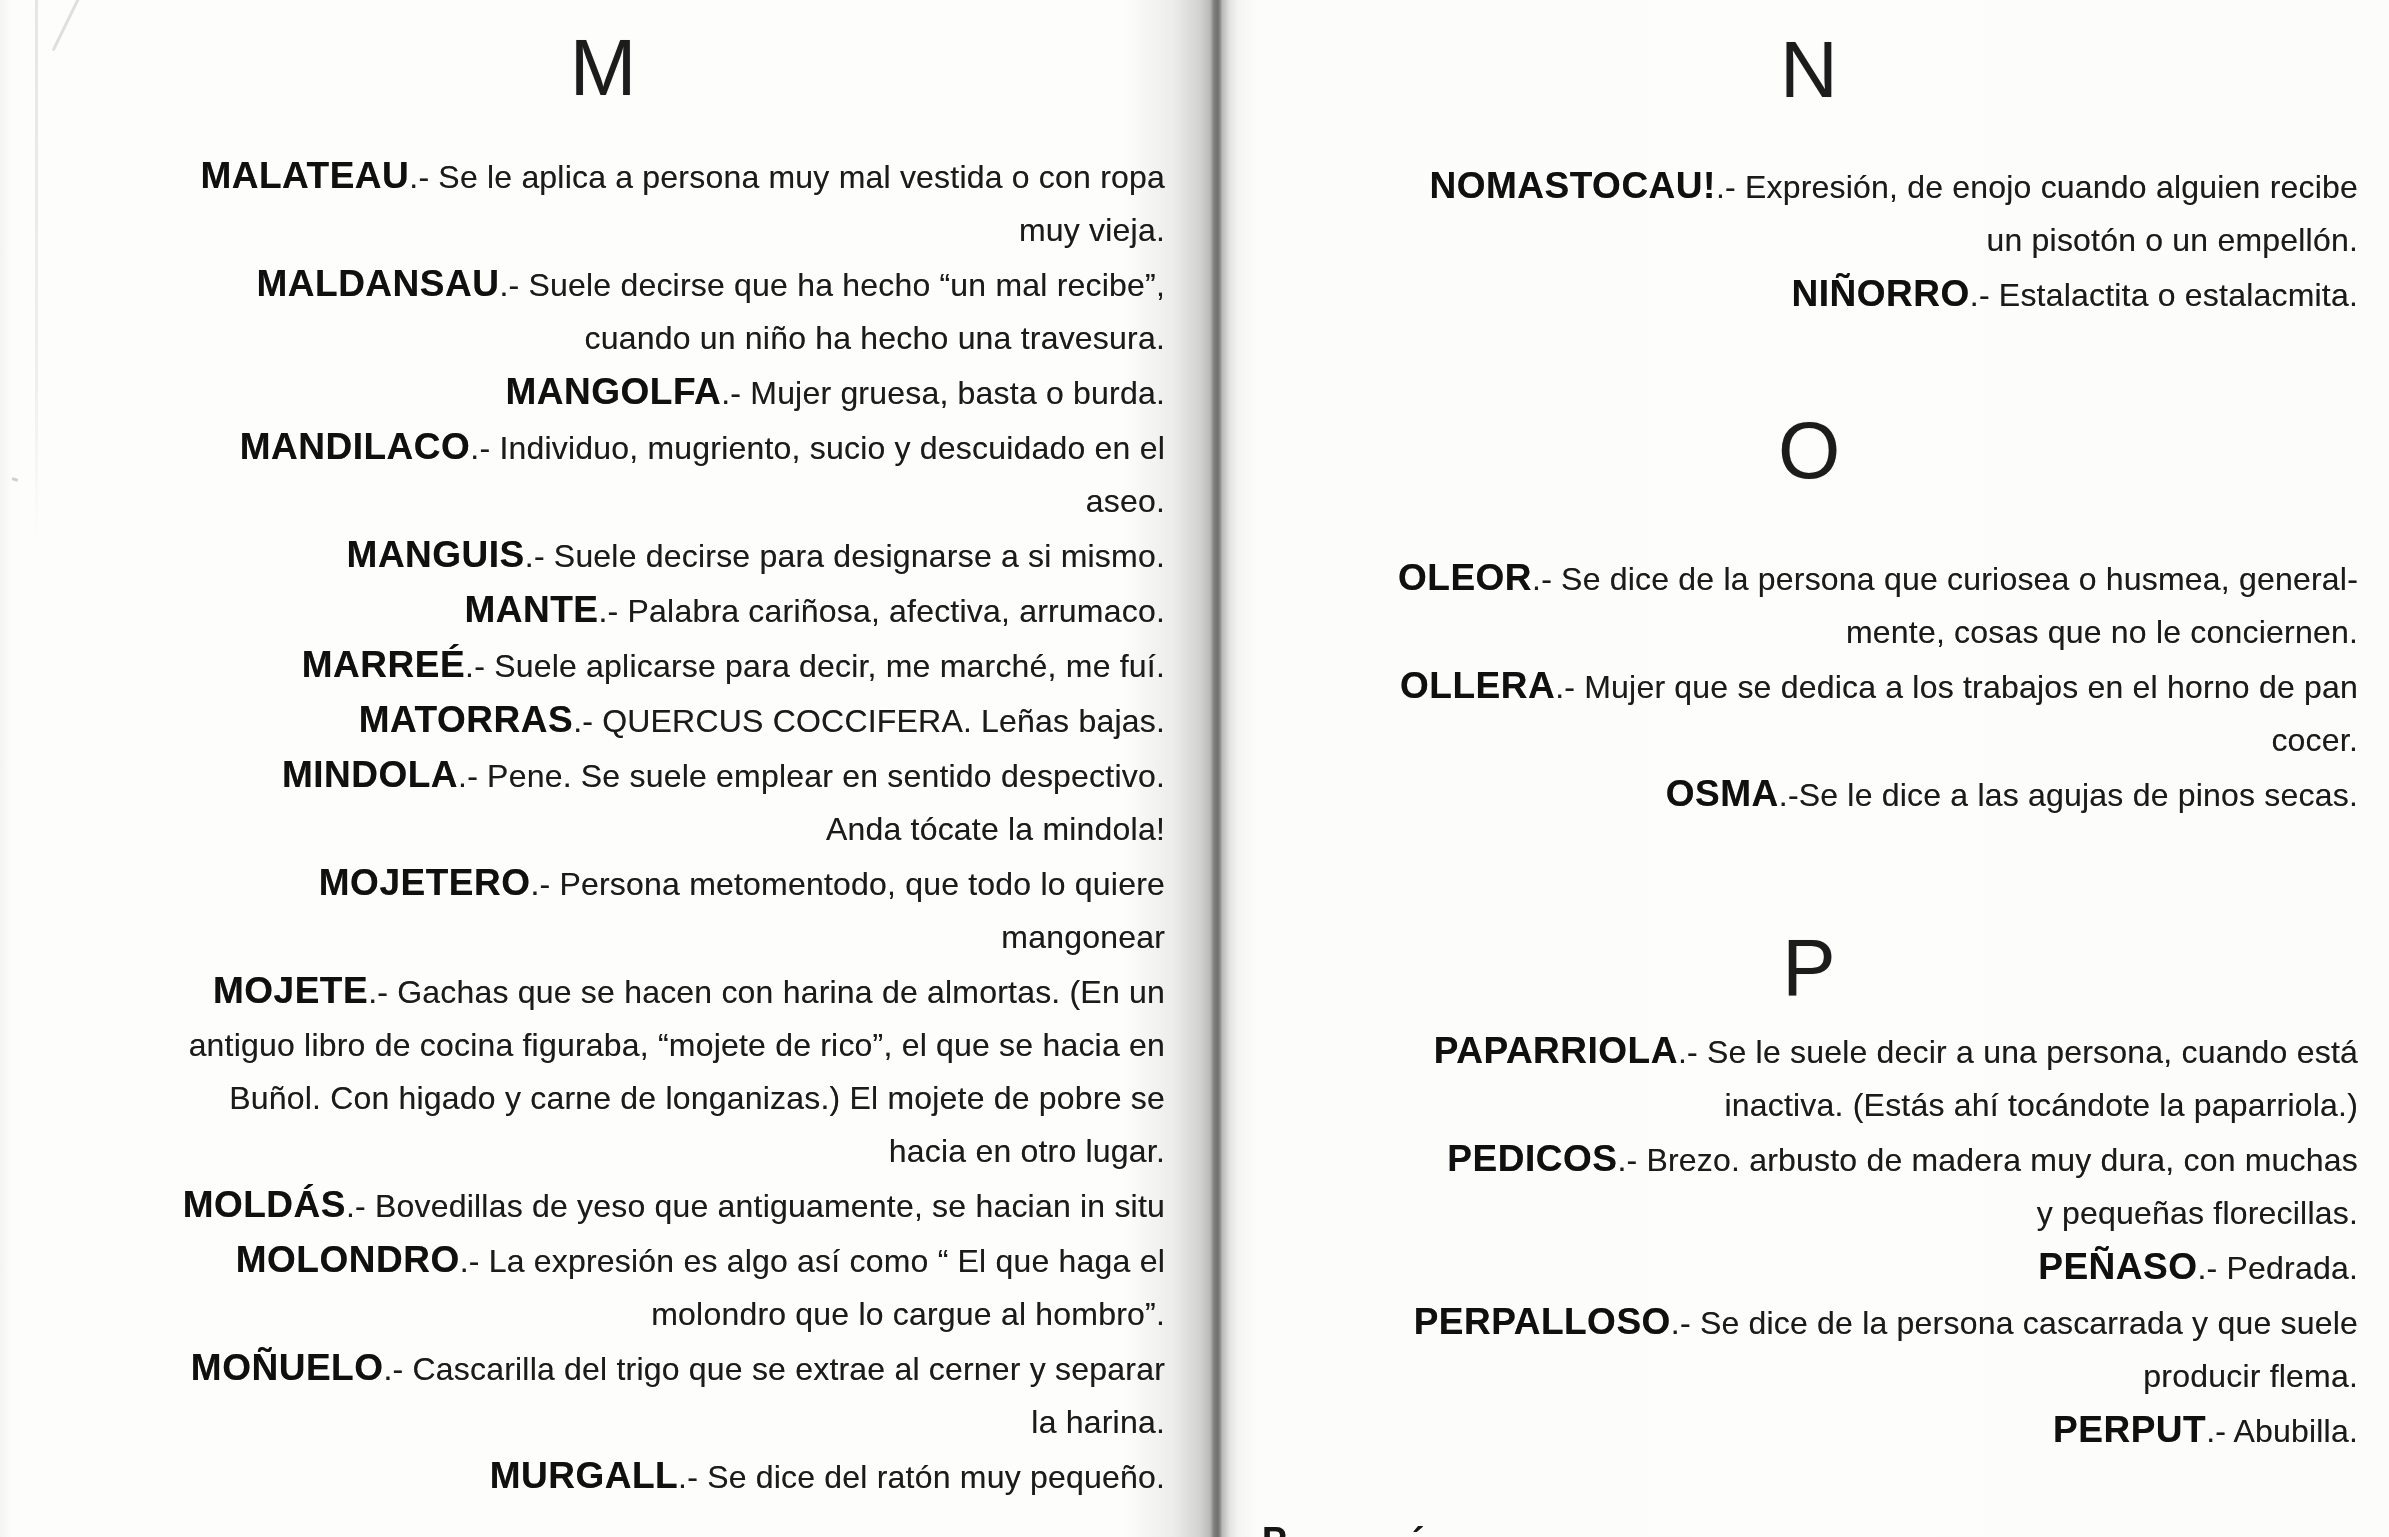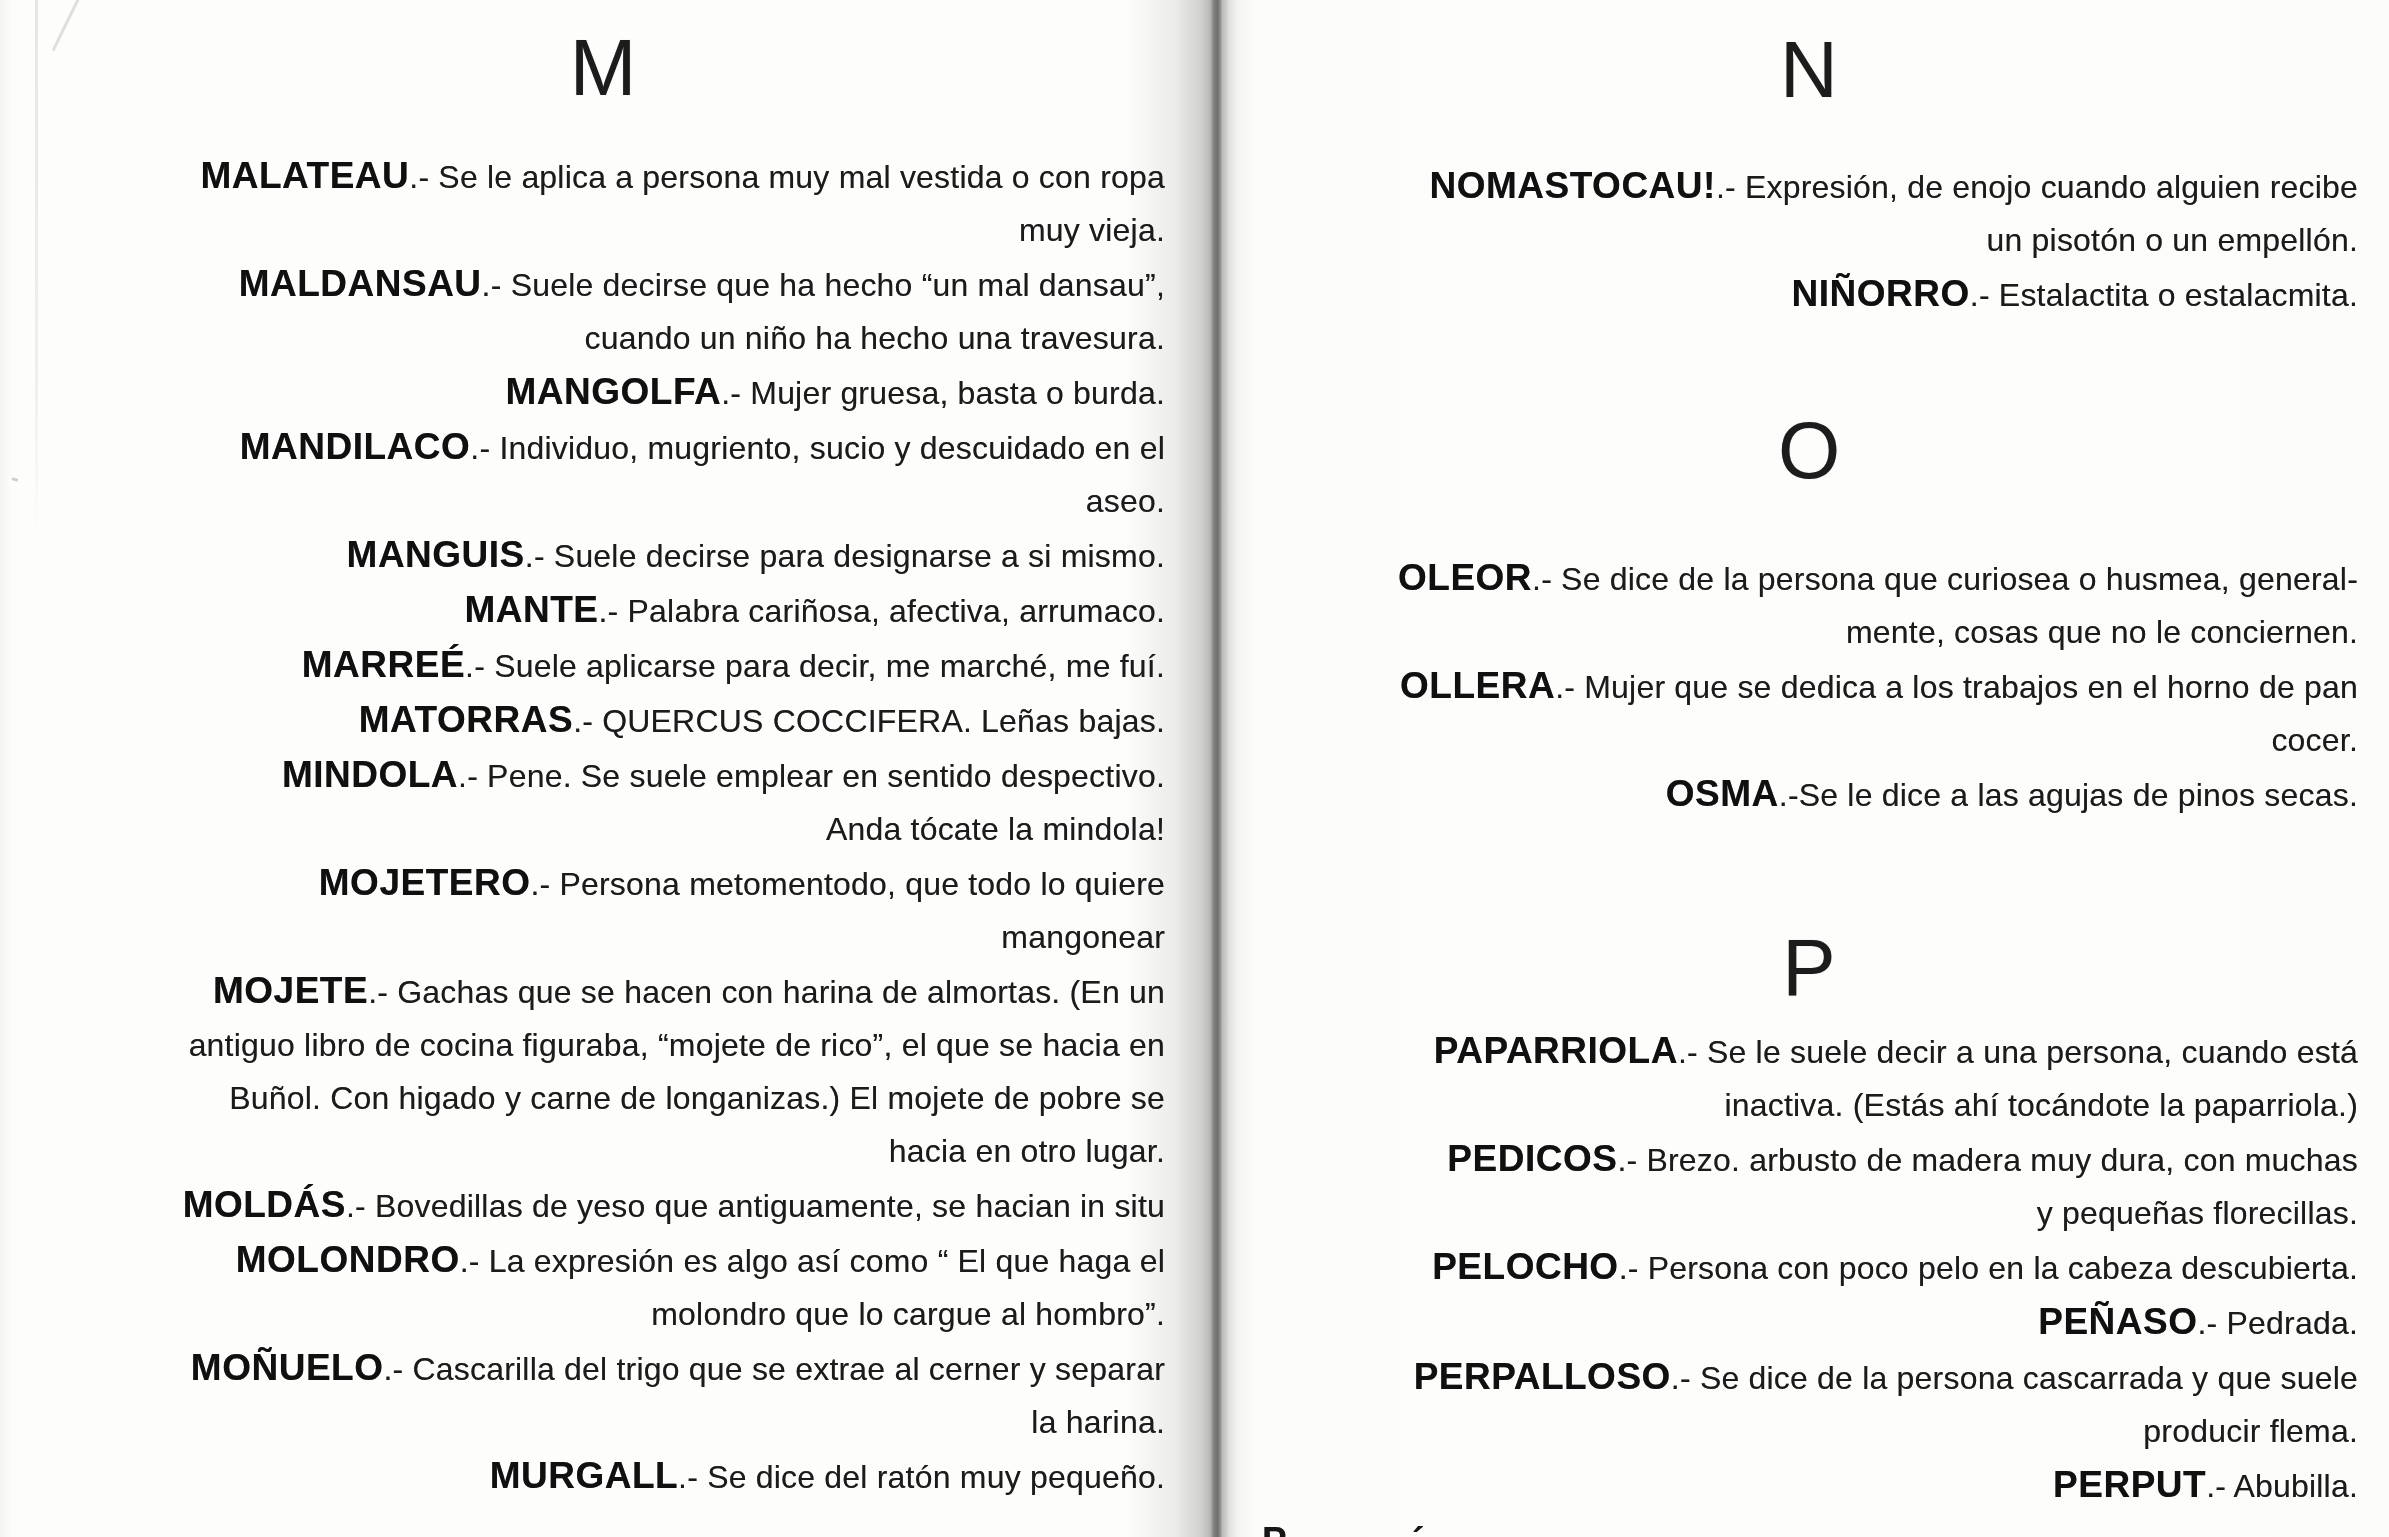--- a/index.html
+++ b/index.html
@@ -74,21 +74,21 @@
 </head>
 <body>
 
 <div class="spread">
   <div class="page page-left">
     <div class="col">
         <div class="section section-M">
           <div class="letter">M</div>
           <div class="entries">
             <p class="entry"><span class="term">MALATEAU</span><span class="reg">.- Se le aplica a persona muy mal vestida o con ropa</span><br><span class="reg">muy vieja.</span></p>
-            <p class="entry"><span class="term">MALDANSAU</span><span class="reg">.- Suele decirse que ha hecho “un mal dansau”,</span><br><span class="reg">cuando un niño ha hecho una travesura.</span></p>
+            <p class="entry"><span class="term">MALDANSAU</span><span class="reg">.- Suele decirse que ha hecho “un mal recibe”,</span><br><span class="reg">cuando un niño ha hecho una travesura.</span></p>
             <p class="entry"><span class="term">MANGOLFA</span><span class="reg">.- Mujer gruesa, basta o burda.</span></p>
             <p class="entry"><span class="term">MANDILACO</span><span class="reg">.- Individuo, mugriento, sucio y descuidado en el</span><br><span class="reg">aseo.</span></p>
             <p class="entry"><span class="term">MANGUIS</span><span class="reg">.- Suele decirse para designarse a si mismo.</span></p>
             <p class="entry"><span class="term">MANTE</span><span class="reg">.- Palabra cariñosa, afectiva, arrumaco.</span></p>
             <p class="entry"><span class="term">MARREÉ</span><span class="reg">.- Suele aplicarse para decir, me marché, me fuí.</span></p>
             <p class="entry"><span class="term">MATORRAS</span><span class="reg">.- </span><span class="it">QUERCUS COCCIFERA</span><span class="reg">. Leñas bajas.</span></p>
             <p class="entry"><span class="term">MINDOLA</span><span class="reg">.- Pene. Se suele emplear en sentido despectivo.</span><br><span class="reg">Anda tócate la mindola!</span></p>
             <p class="entry"><span class="term">MOJETERO</span><span class="reg">.- Persona metomentodo, que todo lo quiere</span><br><span class="reg">mangonear</span></p>
             <p class="entry"><span class="term">MOJETE</span><span class="reg">.- Gachas que se hacen con harina de almortas. (En un</span><br><span class="reg">antiguo libro de cocina figuraba, “</span><span class="it">mojete de rico</span><span class="reg">”, el que se hacia en</span><br><span class="reg">Buñol. Con higado y carne de longanizas.) El mojete de pobre se</span><br><span class="reg">hacia en otro lugar.</span></p>
             <p class="entry"><span class="term">MOLDÁS</span><span class="reg">.- Bovedillas de yeso que antiguamente, se hacian </span><span class="it">in situ</span><br></p>
@@ -117,21 +117,20 @@
             <p class="entry"><span class="term">OLEOR</span><span class="reg">.- Se dice de la persona que curiosea o husmea, general-</span><br><span class="reg">mente, cosas que no le conciernen.</span></p>
             <p class="entry"><span class="term">OLLERA</span><span class="reg">.- Mujer que se dedica a los trabajos en el horno de pan</span><br><span class="reg">cocer.</span></p>
             <p class="entry"><span class="term">OSMA</span><span class="reg">.-Se le dice a las agujas de pinos secas.</span></p>
           </div>
         </div>
         <div class="section section-P">
           <div class="letter">P</div>
           <div class="entries">
             <p class="entry"><span class="term">PAPARRIOLA</span><span class="reg">.- Se le suele decir a una persona, cuando está</span><br><span class="reg">inactiva. (Estás ahí tocándote la paparriola.)</span></p>
             <p class="entry"><span class="term">PEDICOS</span><span class="reg">.- Brezo. arbusto de madera muy dura, con muchas</span><br><span class="reg">y pequeñas florecillas.</span></p>
-            <p class="entry"><span class="term">PELOCHO</span><span class="reg">.- Persona con poco pelo en la cabeza descubierta.</span></p>
             <p class="entry"><span class="term">PEÑASO</span><span class="reg">.- Pedrada.</span></p>
             <p class="entry"><span class="term">PERPALLOSO</span><span class="reg">.- Se dice de la persona cascarrada y que suele</span><br><span class="reg">producir flema.</span></p>
             <p class="entry"><span class="term">PERPUT</span><span class="reg">.- Abubilla.</span></p>
           </div>
         </div>
       </div>
   <span class="bottom-frag" style="left: 39px;">P</span>
       <span class="bottom-frag" style="left: 189px;">´</span>
     </div>
 </div>

